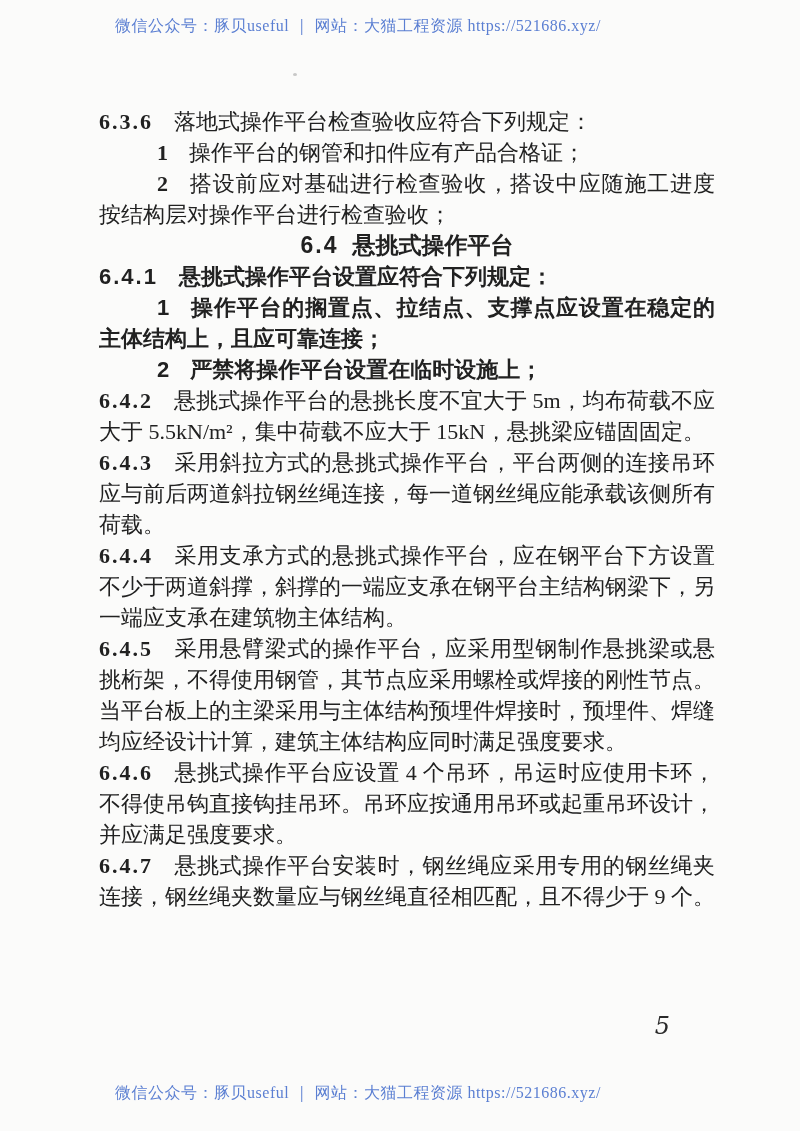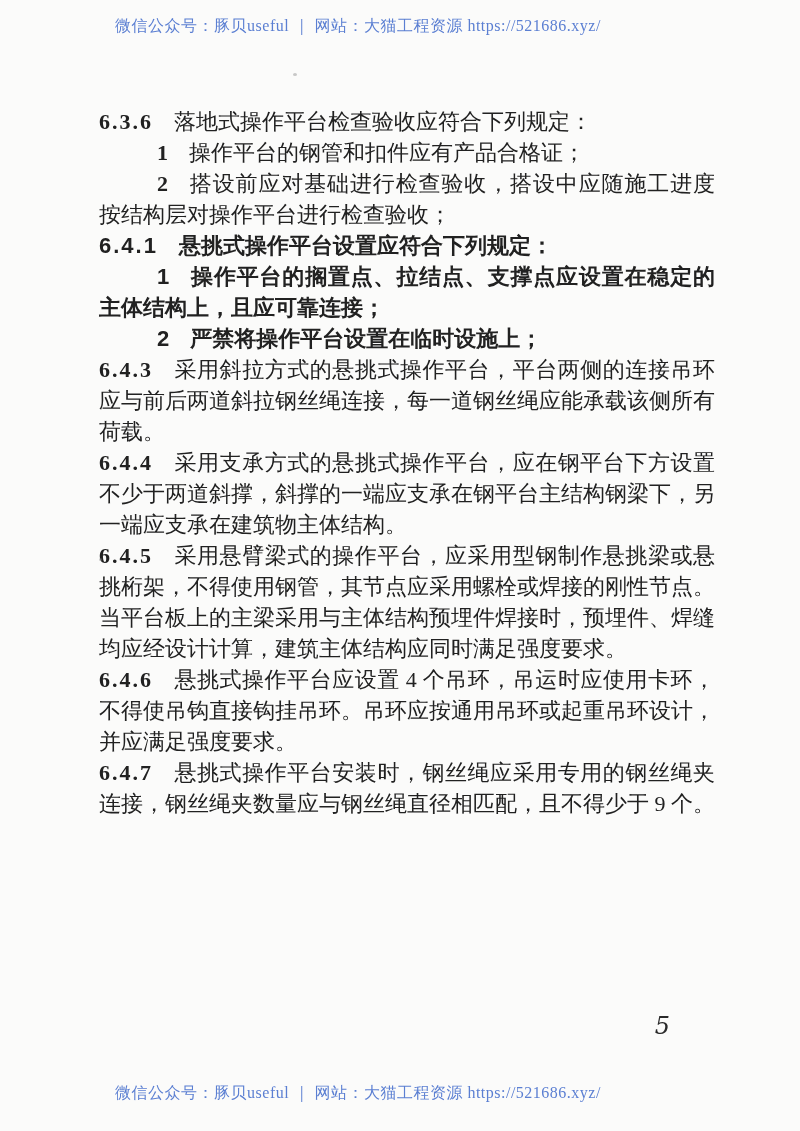--- a/index.html
+++ b/index.html
@@ -81,28 +81,30 @@
 
 <div class="content">
 
   <p class="clause"><span class="num">6.3.6</span><span class="txt">落地式操作平台检查验收应符合下列规定：</span></p>
 
   <p class="item"><span class="num">1</span><span class="txt">操作平台的钢管和扣件应有产品合格证；</span></p>
 
   <p class="item"><span class="num">2</span><span class="txt">搭设前应对基础进行检查验收，搭设中应随施工进度按结构层对操作平台进行检查验收；</span></p>
 
 
+  <p class="section-heading"><span class="num">6.4</span><span class="txt">悬挑式操作平台</span></p>
 
   <p class="clause mandatory"><span class="num">6.4.1</span><span class="txt">悬挑式操作平台设置应符合下列规定：</span></p>
 
   <p class="item mandatory"><span class="num">1</span><span class="txt">操作平台的搁置点、拉结点、支撑点应设置在稳定的主体结构上，且应可靠连接；</span></p>
 
   <p class="item mandatory"><span class="num">2</span><span class="txt">严禁将操作平台设置在临时设施上；</span></p>
 
 
+  <p class="clause"><span class="num">6.4.2</span><span class="txt">悬挑式操作平台的悬挑长度不宜大于 5m，均布荷载不应大于 5.5kN/m²，集中荷载不应大于 15kN，悬挑梁应锚固固定。</span></p>
 
   <p class="clause"><span class="num">6.4.3</span><span class="txt">采用斜拉方式的悬挑式操作平台，平台两侧的连接吊环应与前后两道斜拉钢丝绳连接，每一道钢丝绳应能承载该侧所有荷载。</span></p>
 
   <p class="clause"><span class="num">6.4.4</span><span class="txt">采用支承方式的悬挑式操作平台，应在钢平台下方设置不少于两道斜撑，斜撑的一端应支承在钢平台主结构钢梁下，另一端应支承在建筑物主体结构。</span></p>
 
   <p class="clause"><span class="num">6.4.5</span><span class="txt">采用悬臂梁式的操作平台，应采用型钢制作悬挑梁或悬挑桁架，不得使用钢管，其节点应采用螺栓或焊接的刚性节点。当平台板上的主梁采用与主体结构预埋件焊接时，预埋件、焊缝均应经设计计算，建筑主体结构应同时满足强度要求。</span></p>
 
   <p class="clause"><span class="num">6.4.6</span><span class="txt">悬挑式操作平台应设置 4 个吊环，吊运时应使用卡环，不得使吊钩直接钩挂吊环。吊环应按通用吊环或起重吊环设计，并应满足强度要求。</span></p>
 
   <p class="clause"><span class="num">6.4.7</span><span class="txt">悬挑式操作平台安装时，钢丝绳应采用专用的钢丝绳夹连接，钢丝绳夹数量应与钢丝绳直径相匹配，且不得少于 9 个。</span></p>

